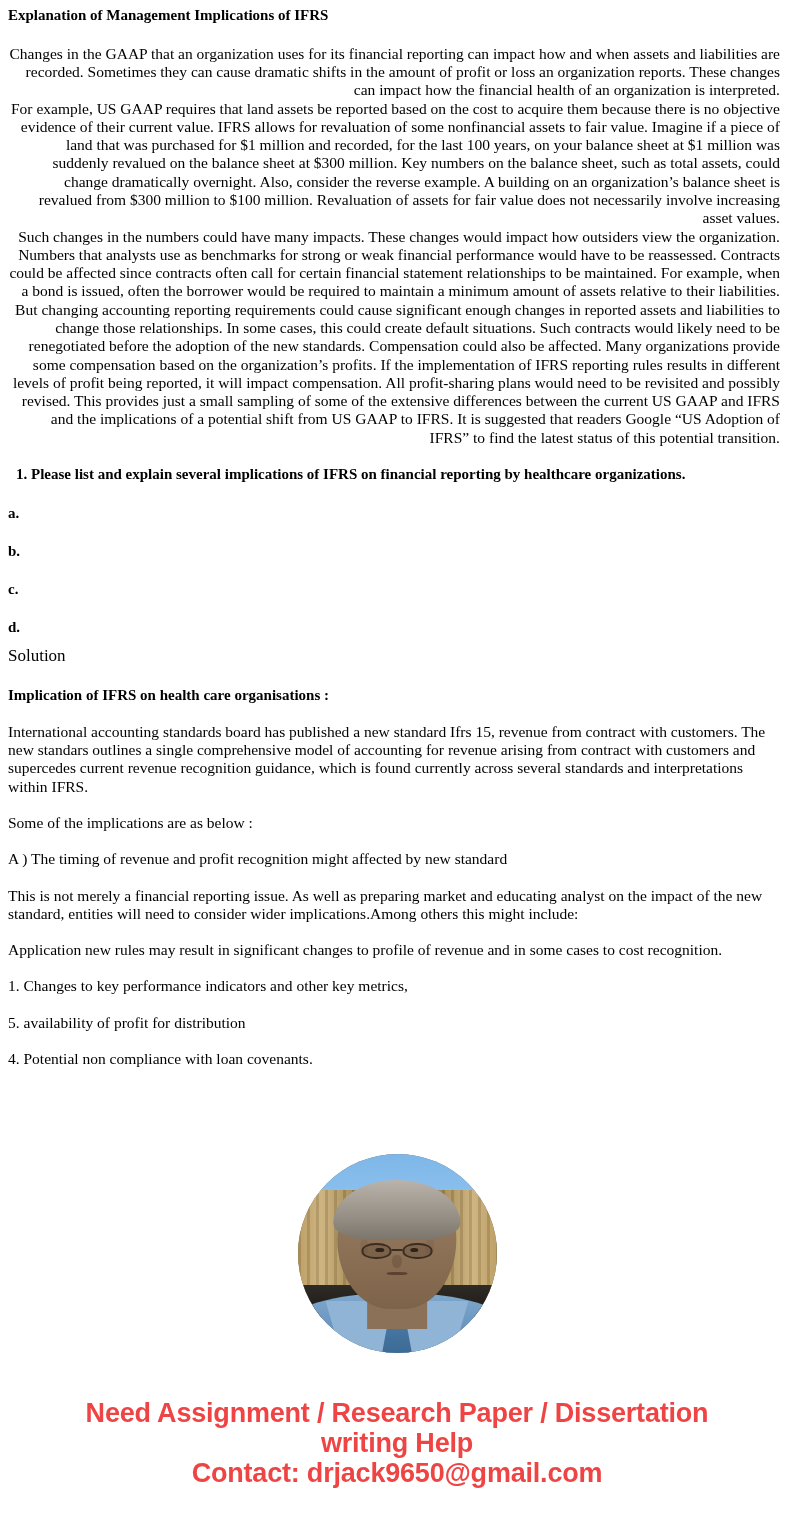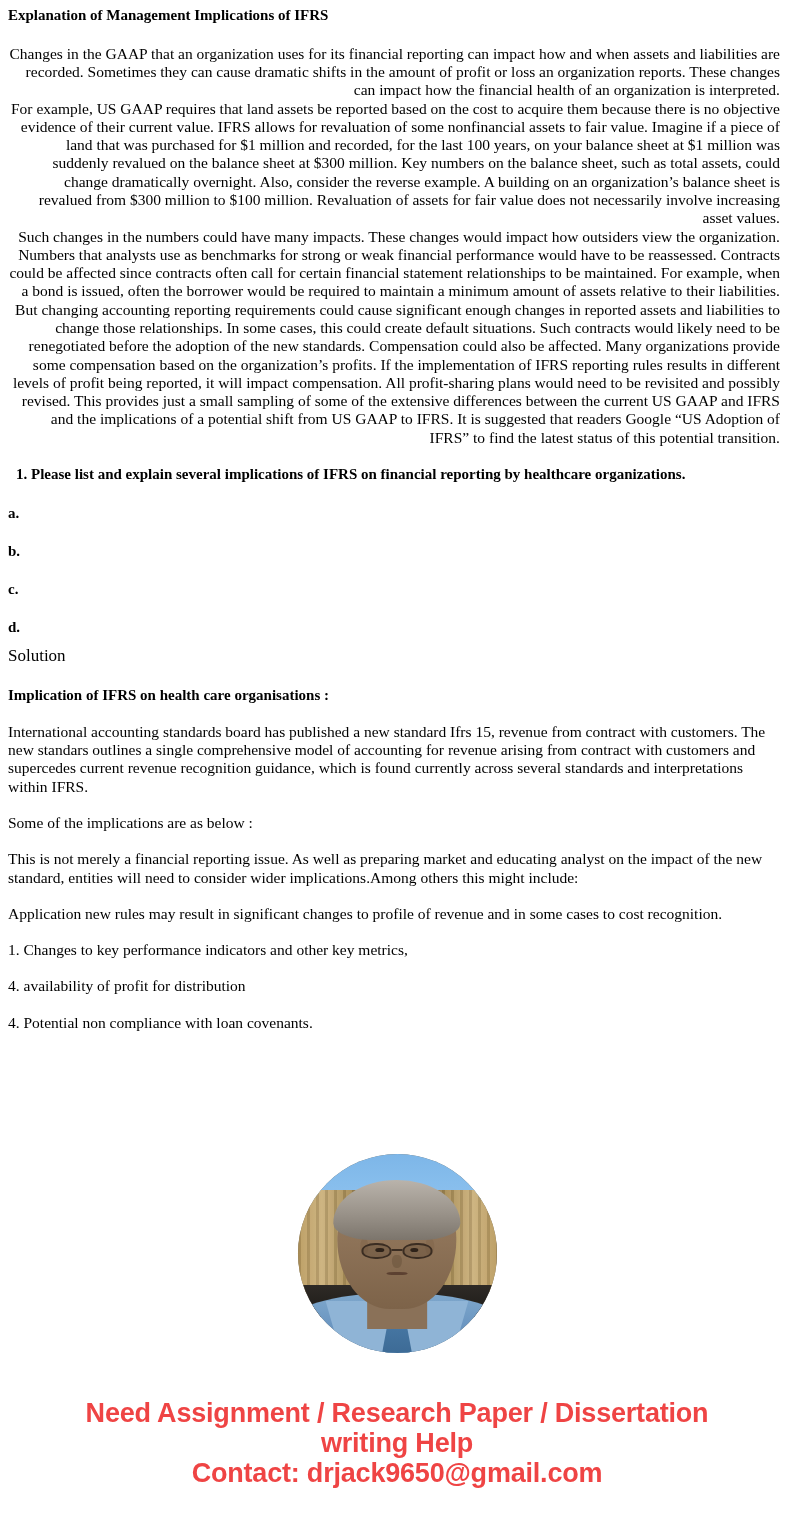--- a/index.html
+++ b/index.html
@@ -271,24 +271,25 @@
     <p class="blank-item">b.</p>
     <p class="blank-item">c.</p>
     <p class="blank-item">d.</p>
 
     <h2 class="solution-heading">Solution</h2>
 
     <p class="sub-heading">Implication of IFRS on health care organisations :</p>
 
     <p class="sol-para">International accounting standards board has published a new standard Ifrs 15, revenue from contract with customers. The new standars outlines a single comprehensive model of accounting for revenue arising from contract with customers and supercedes current revenue recognition guidance, which is found currently across several standards and interpretations within IFRS.</p>
     <p class="sol-para">Some of the implications are as below :</p>
+    <p class="sol-para">A ) The timing of revenue and profit recognition might affected by new standard</p>
     <p class="sol-para">This is not merely a financial reporting issue. As well as preparing market and educating analyst on the impact of the new standard, entities will need to consider wider implications.Among others this might include:</p>
     <p class="sol-para">Application new rules may result in significant changes to profile of revenue and in some cases to cost recognition.</p>
     <p class="sol-para">1. Changes to key performance indicators and other key metrics,</p>
-    <p class="sol-para">4. availability of profit for distribution</p>
+    <p class="sol-para">5. availability of profit for distribution</p>
     <p class="sol-para">4. Potential non compliance with loan covenants.</p>
 
   </div>
 </div>
 
 <div class="avatar-wrap">
   <div class="avatar">
     <div class="av-sky"></div>
     <div class="av-panel"></div>
     <div class="av-dark"></div>

